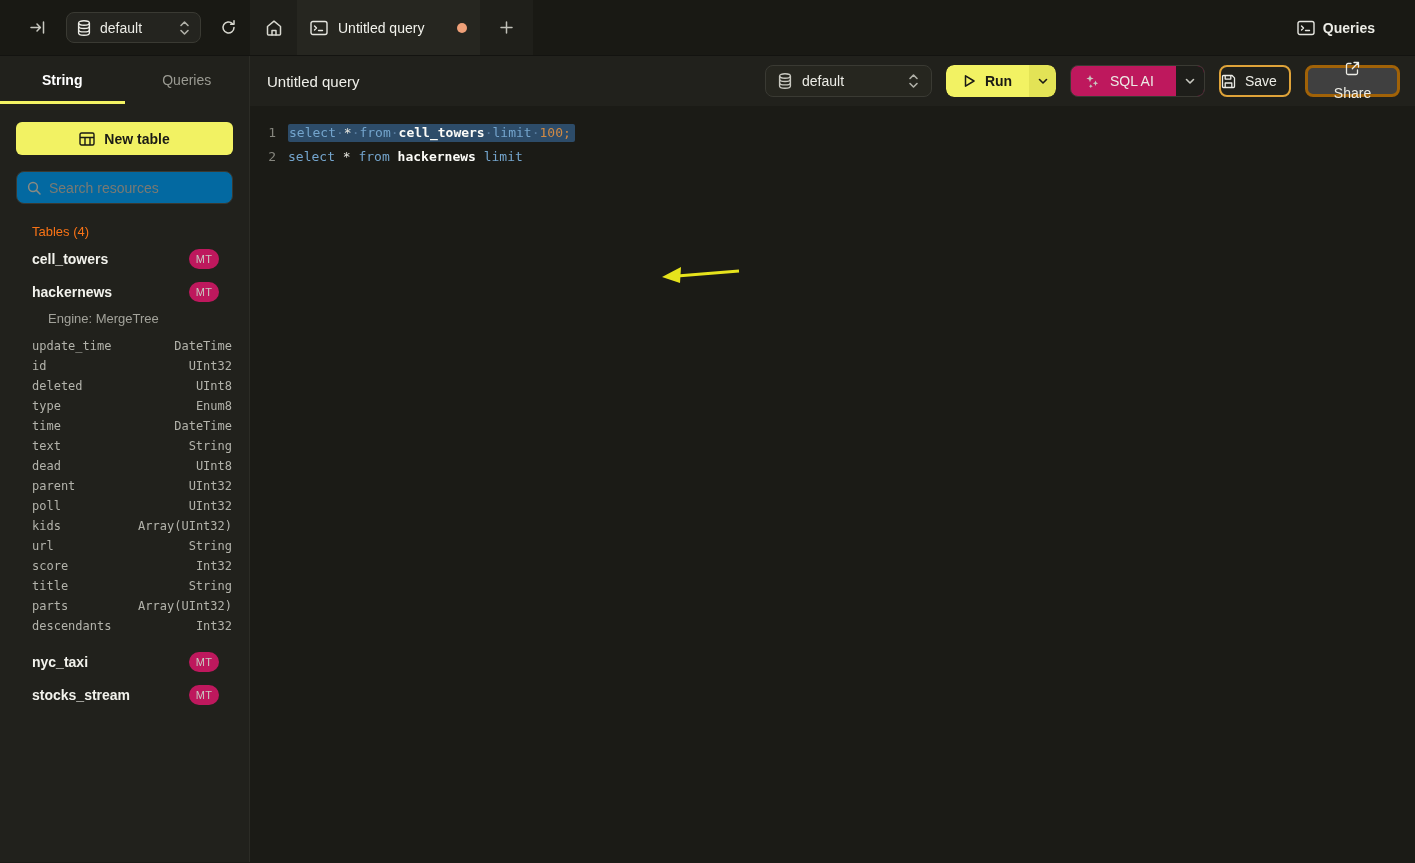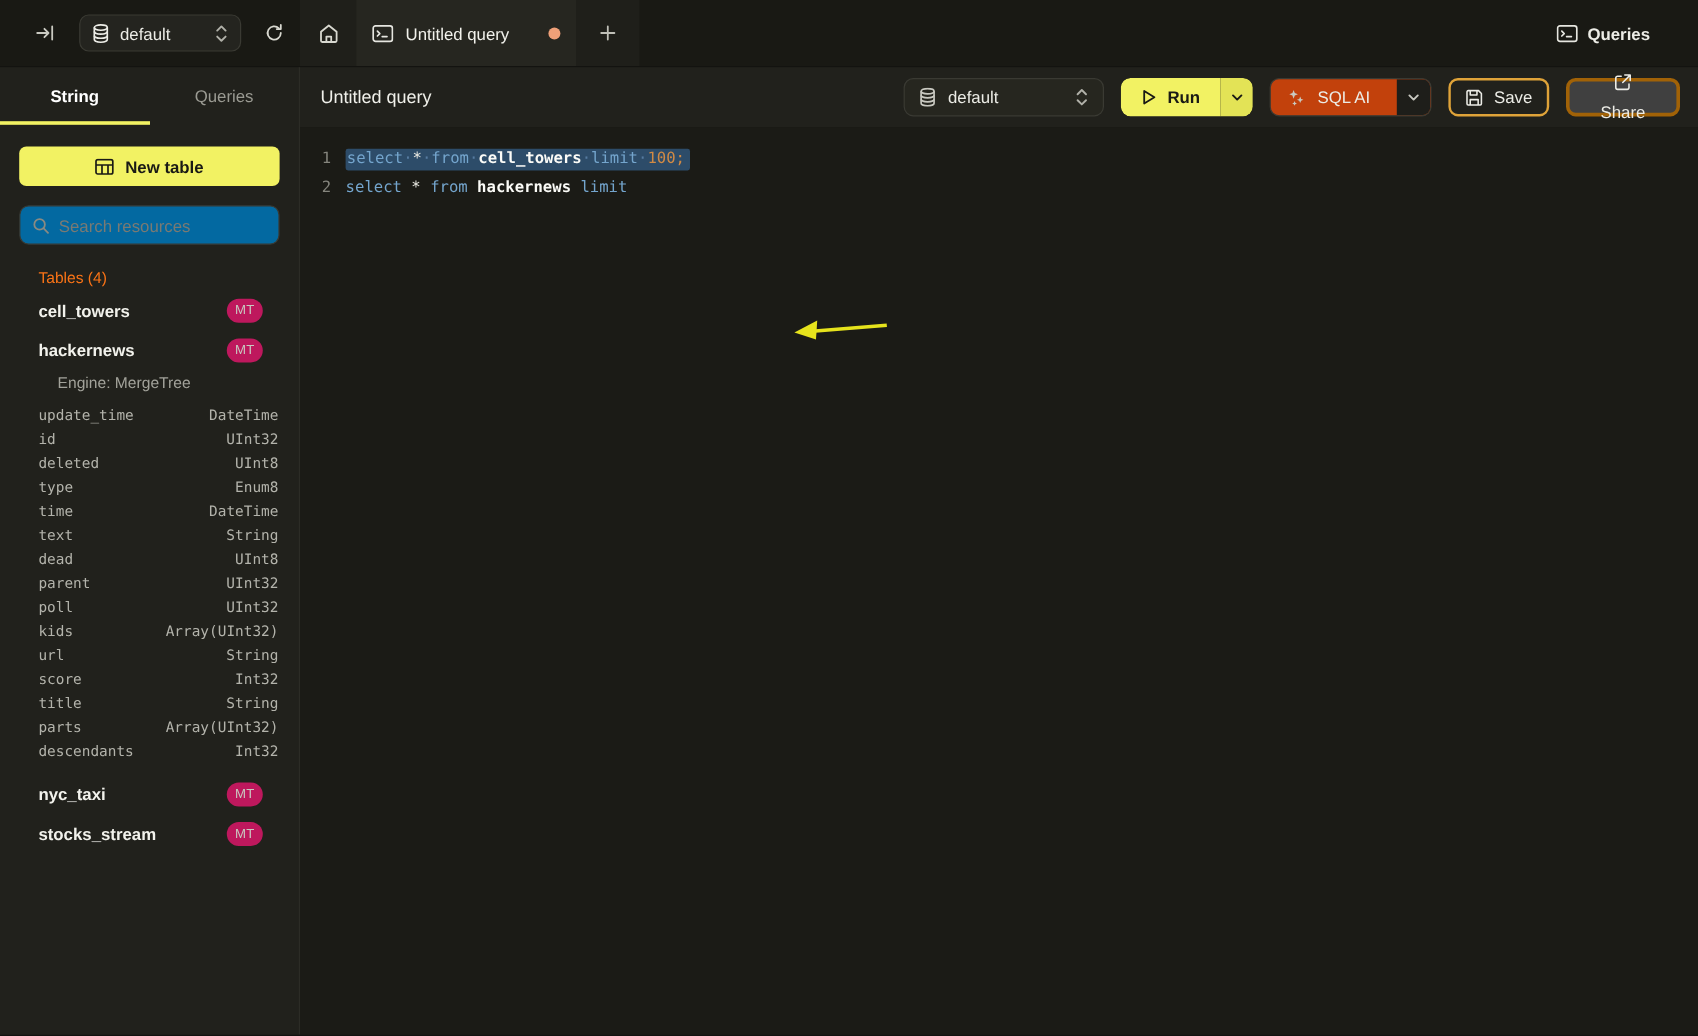--- a/index.html
+++ b/index.html
@@ -55,24 +55,24 @@
   
   .main-header { height:50px; flex:none; background:#21211c; display:flex; align-items:center; padding:0 15px 0 17px; }
   .page-title { font-size:15px; color:#f0f0ea; }
   .toolbar { margin-left:auto; display:flex; align-items:center; gap:14px; }
   .ctrl { height:32px; border-radius:8px; font-size:14px; color:#ECECE6; display:flex; align-items:center; cursor:pointer; font-family:inherit; }
   .tb-select { width:167px; background:#26261f; border:1px solid #3a3a33; padding:0 12px; }
   .tb-select .lbl { flex:1; margin-left:10px; text-align:left; }
   .run-split { width:110px; overflow:hidden; border:none; padding:0; background:none; }
   .run-main { flex:1; height:100%; background:#f2f263; color:#1a1a15; font-weight:600; display:flex; align-items:center; justify-content:center; gap:9px; border-radius:8px 0 0 8px; }
   .run-caret { width:27px; height:100%; background:#e3e356; color:#1a1a15; display:flex; align-items:center; justify-content:center; border-radius:0 8px 8px 0; }
-  .sqlai { width:135px; background:#c2410c; border:1px solid #3a3a33; padding:0; overflow:hidden; }
+  .sqlai { width:135px; background:#be185d; border:1px solid #3a3a33; padding:0; overflow:hidden; }
   .sqlai .body { flex:1; height:100%; display:flex; align-items:center; gap:10px; padding-left:13px; }
   .sqlai .caret { width:28px; height:100%; border-left:1px solid #3a3a33; background:#1e1e1a; display:flex; align-items:center; justify-content:center; color:#c9c9c1; }
-  .save-btn { width:84px; background:#21211c; border:2px solid #dfa339; justify-content:center; gap:9px; }
+  .save-btn { width:72px; background:#21211c; border:2px solid #dfa339; justify-content:flex-start; gap:9px; }
   .share-btn { width:95px; background:#404040; border:3px solid #a16207; justify-content:center; gap:9px;flex-direction:column; }
 
   
   .editor { position:relative; flex:1; background:#1b1b16; padding-top:16px; }
   .code-line { display:flex; height:24px; line-height:22px; font-family:"DejaVu Sans Mono", monospace; font-size:13px; }
   .gutter { width:26px; flex:none; text-align:right; color:#85857d; }
   .code { margin-left:12px; white-space:pre; }
   .sel { background:#2d4c69; border-radius:2px; padding:1px 4px 2px 1px; }
   .tok-kw { color:#74a5cd; }
   .tok-pl { color:#e8e8e1; }

